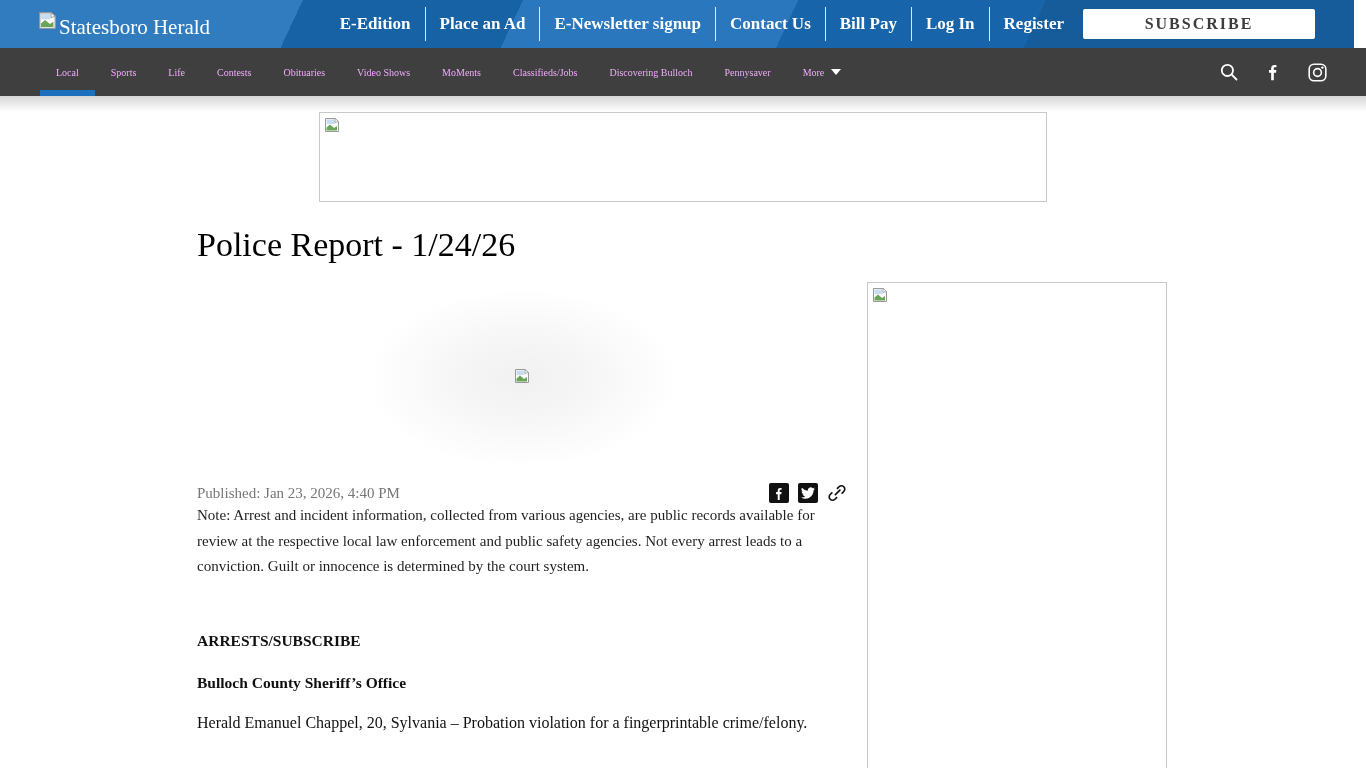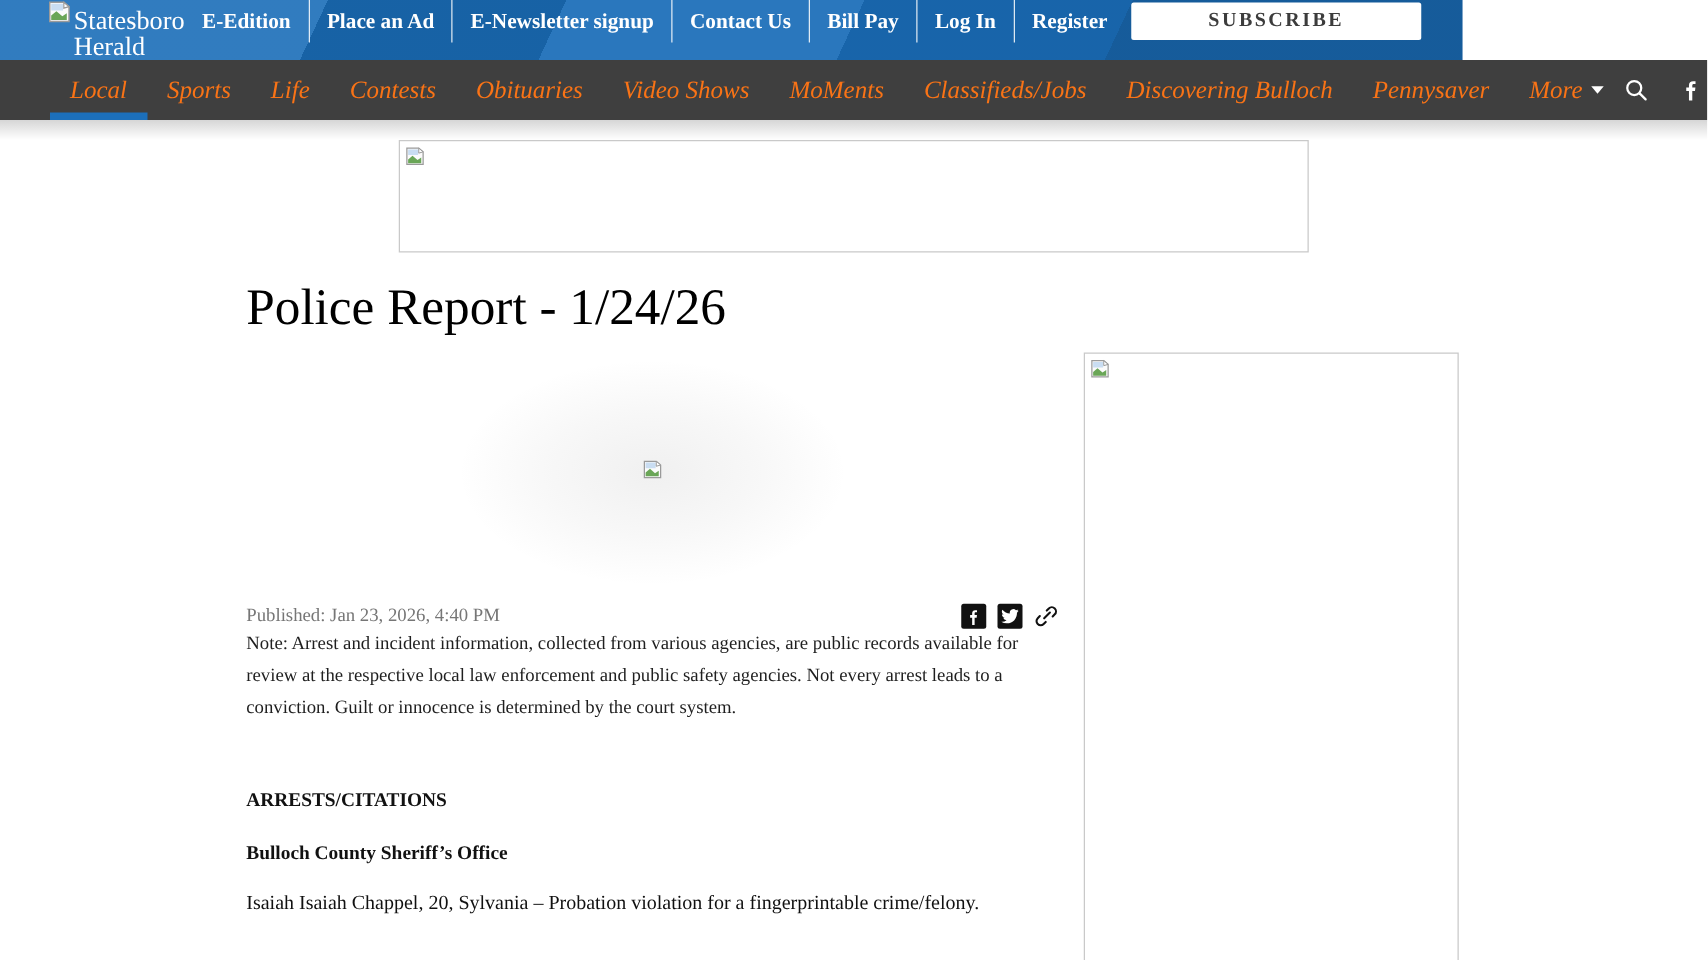--- a/index.html
+++ b/index.html
@@ -2,29 +2,29 @@
 <html><head>
 <meta charset="utf-8">
 <style>
   * { margin:0; padding:0; box-sizing:border-box; }
   html,body { background:#fff; }
   body { font-family:"Liberation Serif", serif; }
   .stage { position:relative; width:1366px; height:768px; overflow:hidden; background:#fff; margin:0 auto; }
 
   
   .topbar {
-    position:absolute; left:0; top:0; width:1170px; height:48px;
+    position:absolute; left:0; top:0; width:1354px; height:48px;
     background:#1a6db8;
     background-image:linear-gradient(115deg,
       rgba(255,255,255,0.10) 0 22%,
       rgba(0,0,0,0.10) 22% 38%,
       rgba(255,255,255,0.07) 38% 58%,
       rgba(0,0,0,0.08) 58% 76%,
       rgba(0,0,0,0.16) 76% 100%);
-    display:flex; align-items:flex-start;
+    display:flex; align-items:center;
   }
   .logo { display:flex; align-items:flex-start; gap:2px; margin-left:38px; cursor:pointer; }
   .logo-text { color:#fff; font-size:21px; line-height:1; padding-top:6px; }
   .topbar-right { display:flex; align-items:center; margin-left:auto; margin-right:39px; }
   .topbar-links { display:flex; align-items:stretch; height:34px; }
   .topbar-link {
     display:flex; align-items:center; padding:0 14px;
     color:#fff; font-size:17px; text-decoration:none; white-space:nowrap; cursor:pointer;font-weight:bold;
   }
   .topbar-link + .topbar-link { border-left:1px solid rgba(255,255,255,0.85); }
@@ -34,22 +34,22 @@
     color:#3c3c3c; cursor:pointer;
   }
 
   
   .navbar {
     position:absolute; left:0; top:48px; width:1366px; height:48px; background:#3f3f3f;
     display:flex; align-items:stretch;
   }
   .nav-items { display:flex; align-items:stretch; margin-left:40px; }
   .nav-item {
-    display:flex; align-items:center; padding:0 16px; color:#f97316; font-size:20px;
-    white-space:nowrap; cursor:pointer; position:relative;font-style:italic;
+    display:flex; align-items:center; padding:0 16px; color:#f0abfc; font-size:10px;
+    white-space:nowrap; cursor:pointer; position:relative;
   }
   .nav-item.active { border-bottom:6px solid #1c6fba; padding-top:6px; }
   .caret {
     display:inline-block; margin-left:7px; width:0; height:0;
     border-left:5px solid transparent; border-right:5px solid transparent; border-top:6px solid #fff;
   }
   .nav-icons { display:flex; align-items:center; gap:24px; margin-left:auto; margin-right:38px; }
   .nav-icon { cursor:pointer; display:flex; align-items:center; }
 
   .nav-shadow {
@@ -57,21 +57,21 @@
     background:linear-gradient(to bottom, rgba(0,0,0,0.16), rgba(0,0,0,0));
   }
 
   
   .ad-box { position:absolute; border:1px solid #c9c9c9; background:#fff; padding:4px; }
   .ad-top { left:319px; top:112px; width:728px; height:90px; }
   .ad-side { left:867px; top:282px; width:300px; height:600px; }
 
   
   .article { position:absolute; left:197px; top:222px; width:650px; }
-  .article-title { font-size:41px; font-weight:400; color:#000; line-height:46px; }
+  .article-title { font-size:34px; font-weight:400; color:#000; line-height:46px; }
   .hero { position:relative; height:175px; margin-top:22px; }
   .hero-blob {
     position:absolute; left:50%; top:50%; transform:translate(-50%,-50%);
     width:310px; height:180px; border-radius:50%;
     background:radial-gradient(closest-side, rgba(110,110,110,0.10), rgba(110,110,110,0.05) 55%, rgba(110,110,110,0) 100%);
   }
   .hero-icon { position:absolute; left:50%; top:50%; transform:translate(-50%,-50%); }
 
   .pub-row { display:flex; align-items:center; justify-content:space-between; margin-top:18px; }
   .published { color:#767676; font-size:15px; }
@@ -204,23 +204,23 @@
             <path d="M10 14 L15.5 8.5"></path>
             <path d="M12.5 6.5l2-2a4 4 0 015.66 5.66l-2 2"></path>
             <path d="M11.5 17.5l-2 2a4 4 0 01-5.66-5.66l2-2"></path>
           </svg>
         </span>
       </span>
     </div>
 
     <p class="note">Note: Arrest and incident information, collected from various agencies, are public records available for review at the respective local law enforcement and public safety agencies. Not every arrest leads to a conviction. Guilt or innocence is determined by the court system.</p>
 
-    <h3 class="section-heading">ARRESTS/CITATIONS</h3>
+    <h3 class="section-heading">ARRESTS/SUBSCRIBE</h3>
     <h4 class="agency-heading">Bulloch County Sheriff’s Office</h4>
-    <p class="entry">Isaiah Isaiah Chappel, 20, Sylvania – Probation violation for a fingerprintable crime/felony.</p>
+    <p class="entry">Herald Emanuel Chappel, 20, Sylvania – Probation violation for a fingerprintable crime/felony.</p>
   </main>
 
   <aside class="ad-box ad-side">
     <span>
       <svg width="16" height="16" viewBox="0 0 16 16">
         <path d="M1.5 1.5 H11 L14.5 4.5 V14.5 H1.5 Z" fill="#fbfbfb" stroke="#9a9a9a" stroke-width="1"></path>
         <path d="M2.5 2.5 H10.5 V7 H2.5 Z" fill="#c9ddf2"></path>
         <path d="M2.5 13.5 V10.5 L6 7.5 L10 11 L13 9 V13.5 Z" fill="#6aa657"></path>
         <path d="M11 1.5 L14.5 4.5 L11 5.5 Z" fill="#ffffff" stroke="#9a9a9a" stroke-width="0.8"></path>
       </svg>

